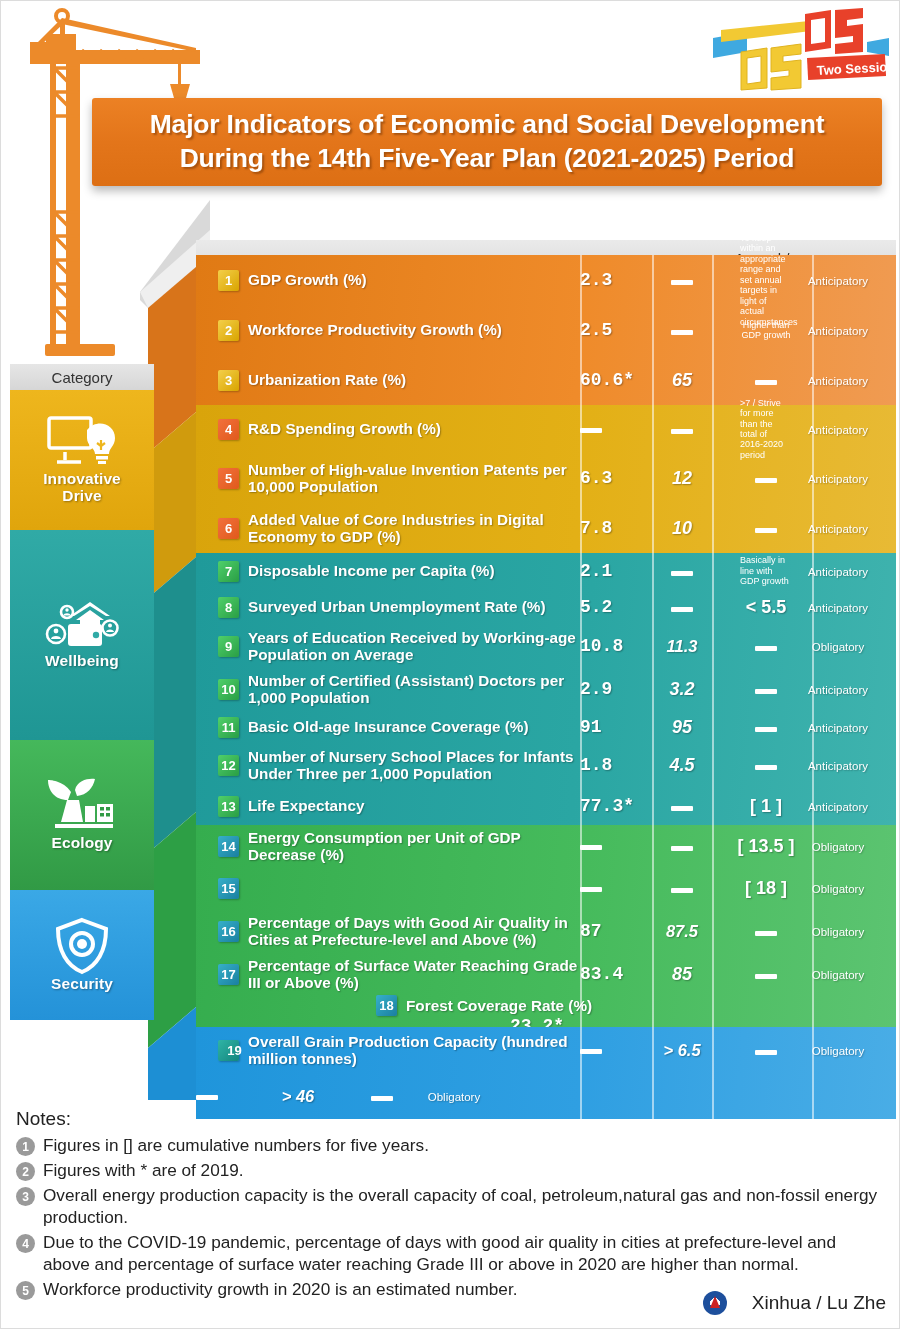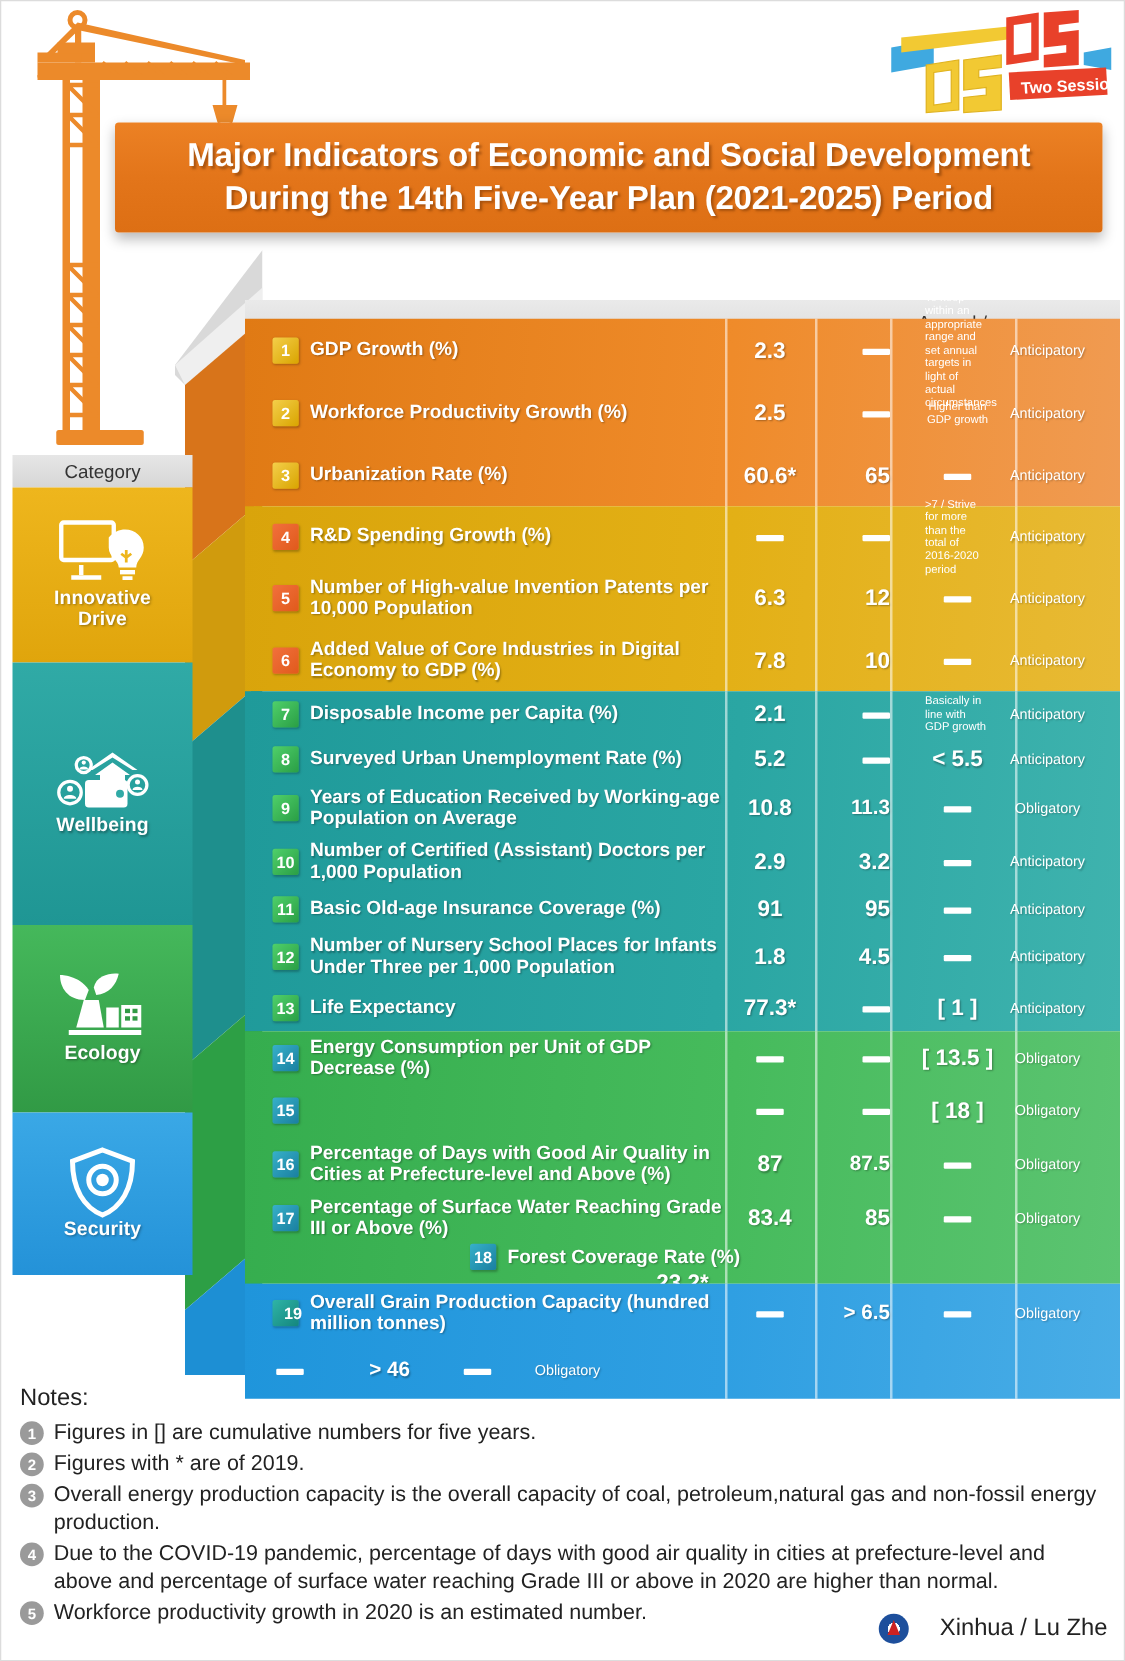--- a/index.html
+++ b/index.html
@@ -69,22 +69,22 @@
   .table-body { position: absolute; left: 196px; top: 255px; width: 700px; }
   .sec { position: relative; width: 700px; }
   .sec.orange { background: linear-gradient(95deg,#e07a14 0%,#ef8b2a 55%,#f09b52 100%); }
   .sec.yellow { background: linear-gradient(95deg,#d9a40b 0%,#e3b016 55%,#e8ba35 100%); }
   .sec.teal   { background: linear-gradient(95deg,#1f9a9a 0%,#2aa6a3 55%,#3fb3ae 100%); }
   .sec.green  { background: linear-gradient(95deg,#35ad4e 0%,#46bb5c 55%,#5cc471 100%); }
   .sec.blue   { background: linear-gradient(95deg,#1f95db 0%,#2f9fe2 55%,#49ade6 100%); }
 
   .row { display: flex; align-items: center; position: relative; }
   .c-ind { width: 384px; display:flex; align-items:center; padding-left: 22px; }
-  .c-2020 { width: 72px; text-align:center; }
-  .c-2025 { width: 60px; text-align:right; }
+  .c-2020 { width: 72px; text-align:left;font-family:Liberation Mono, monospace; }
+  .c-2025 { width: 60px; text-align:center;font-style:italic; }
   .c-ann  { width: 84px; text-align:center;padding-left:24px; }
   .c-attr { width: 84px; text-align:center; }
 
   .badge {
     flex: 0 0 auto; width: 21px; height: 21px; border-radius: 2px;
     display:flex; align-items:center; justify-content:center;
     font-size: 13px; font-weight: bold; color:#fff; margin-right: 9px;
     box-shadow: 1px 1px 2px rgba(0,0,0,.25);
   }
   .badge.b-gold   { background: linear-gradient(135deg,#f4cf4a,#d9a400); }

